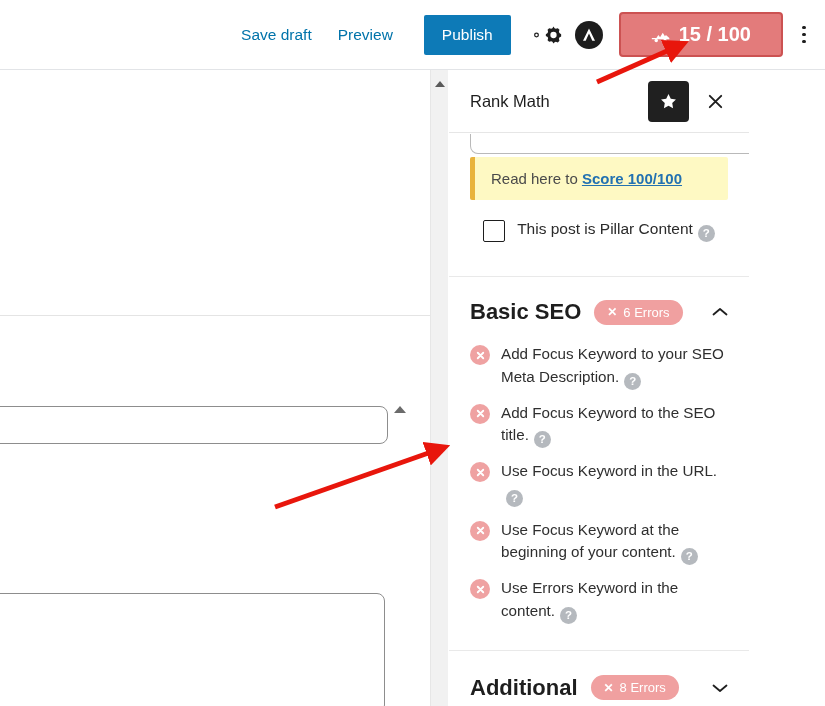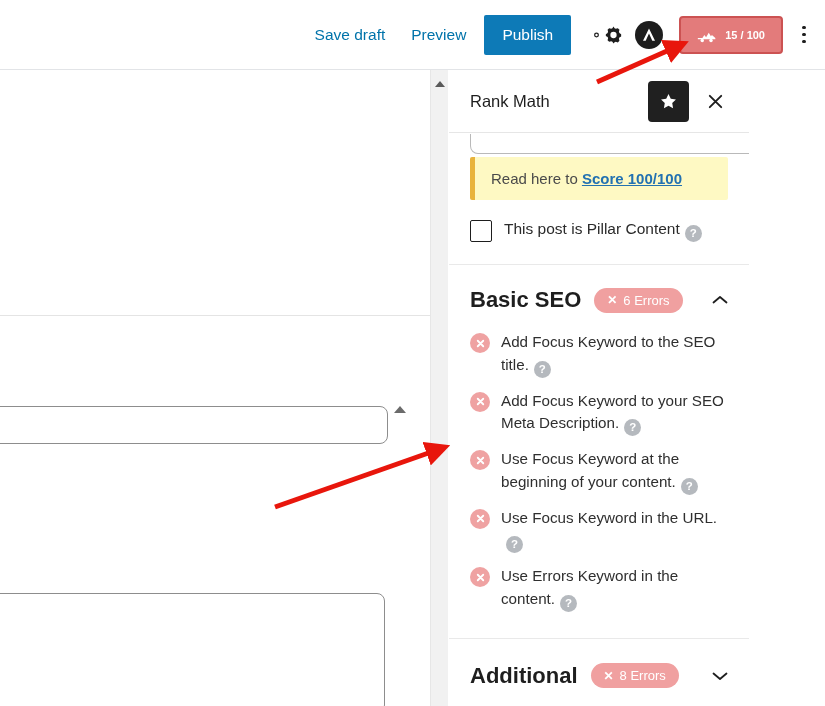--- a/index.html
+++ b/index.html
@@ -42,21 +42,21 @@
     margin-right: 6px;
     cursor: pointer;
     white-space: nowrap;
   }
   .tb-publish {
     background: #0d7ab7;
     color: #ffffff;
     font-size: 15.5px;
     padding: 11px 18px;
     border-radius: 2px;
-    margin-left: 2px;
+    margin-left: 15px;
     margin-right: 12px;
     cursor: pointer;
     white-space: nowrap;
   }
   .tb-icon-btn {
     width: 34px;
     height: 34px;
     display: flex;
     align-items: center;
     justify-content: center;
@@ -78,23 +78,23 @@
   .rm-logo svg { display:block; }
 
   .score-badge {
     display: flex;
     align-items: center;
     gap: 8px;
     background: #e37b7b;
     border: 2px solid #cc5252;
     border-radius: 4px;
     color: #ffffff;
-    font-size: 11px;
+    font-size: 20px;
     font-weight: bold;
-    padding: 9px 16px;
+    padding: 9px 30px;
     margin-left: 8px;
     cursor: pointer;
     white-space: nowrap;
   }
   .score-badge .truck { display:block; }
 
   .kebab {
     width: 30px;
     height: 36px;
     display: flex;
@@ -241,22 +241,23 @@
   .notice a {
     color: #2271b1;
     font-weight: bold;
     text-decoration: underline;
   }
 
   .pillar-row {
     display: flex;
     align-items: center;
     gap: 12px;
-    padding: 20px 21px 22px 21px;
+    padding: 20px 21px 34px 21px;
     border-bottom: 1px solid #e9e9e9;
+    justify-content: center;
   }
   .pillar-check {
     width: 22px; height: 22px;
     border: 1.5px solid #1e1e1e;
     border-radius: 2px;
     background: #fff;
     box-sizing: border-box;
     cursor: pointer;
     flex: none;
   }
@@ -448,58 +449,58 @@
           <span>6 Errors</span>
         </span>
         <span class="chev">
           <svg width="16" height="10" viewBox="0 0 16 10">
               <path stroke="#1e1e1e" stroke-width="1.8" fill="none" stroke-linecap="round" stroke-linejoin="round" d="M1.5 7.5L8 2l6.5 5.5"></path>
             </svg>
         </span>
       </div>
 
       <div class="check-list">
+        <div class="check-item">
+          <span class="err-circle">
+            <svg width="11" height="11" viewBox="0 0 12 12">
+                <path stroke="#ffffff" stroke-width="2" stroke-linecap="round" d="M3 3l6 6M9 3L3 9"></path>
+              </svg>
+          </span>
+          <span class="check-text"><span>Add Focus Keyword to your SEO Meta Description.</span><span class="help-icon">?</span></span>
+        </div>
         <div class="check-item">
           <span class="err-circle">
             <svg width="11" height="11" viewBox="0 0 12 12">
                 <path stroke="#ffffff" stroke-width="2" stroke-linecap="round" d="M3 3l6 6M9 3L3 9"></path>
               </svg>
           </span>
           <span class="check-text"><span>Add Focus Keyword to the SEO title.</span><span class="help-icon">?</span></span>
         </div>
         <div class="check-item">
           <span class="err-circle">
             <svg width="11" height="11" viewBox="0 0 12 12">
                 <path stroke="#ffffff" stroke-width="2" stroke-linecap="round" d="M3 3l6 6M9 3L3 9"></path>
               </svg>
           </span>
-          <span class="check-text"><span>Add Focus Keyword to your SEO Meta Description.</span><span class="help-icon">?</span></span>
+          <span class="check-text"><span>Use Focus Keyword in the URL.</span><span class="help-icon">?</span></span>
         </div>
         <div class="check-item">
           <span class="err-circle">
             <svg width="11" height="11" viewBox="0 0 12 12">
                 <path stroke="#ffffff" stroke-width="2" stroke-linecap="round" d="M3 3l6 6M9 3L3 9"></path>
               </svg>
           </span>
           <span class="check-text"><span>Use Focus Keyword at the beginning of your content.</span><span class="help-icon">?</span></span>
         </div>
         <div class="check-item">
           <span class="err-circle">
             <svg width="11" height="11" viewBox="0 0 12 12">
                 <path stroke="#ffffff" stroke-width="2" stroke-linecap="round" d="M3 3l6 6M9 3L3 9"></path>
               </svg>
           </span>
-          <span class="check-text"><span>Use Focus Keyword in the URL.</span><span class="help-icon">?</span></span>
-        </div>
-        <div class="check-item">
-          <span class="err-circle">
-            <svg width="11" height="11" viewBox="0 0 12 12">
-                <path stroke="#ffffff" stroke-width="2" stroke-linecap="round" d="M3 3l6 6M9 3L3 9"></path>
-              </svg>
-          </span>
           <span class="check-text"><span>Use Errors Keyword in the content.</span><span class="help-icon">?</span></span>
         </div>
       </div>
 
       <div class="section-additional">
         <span class="section-title">Additional</span>
         <span class="err-pill">
           <span class="x">✕</span>
           <span>8 Errors</span>
         </span>

